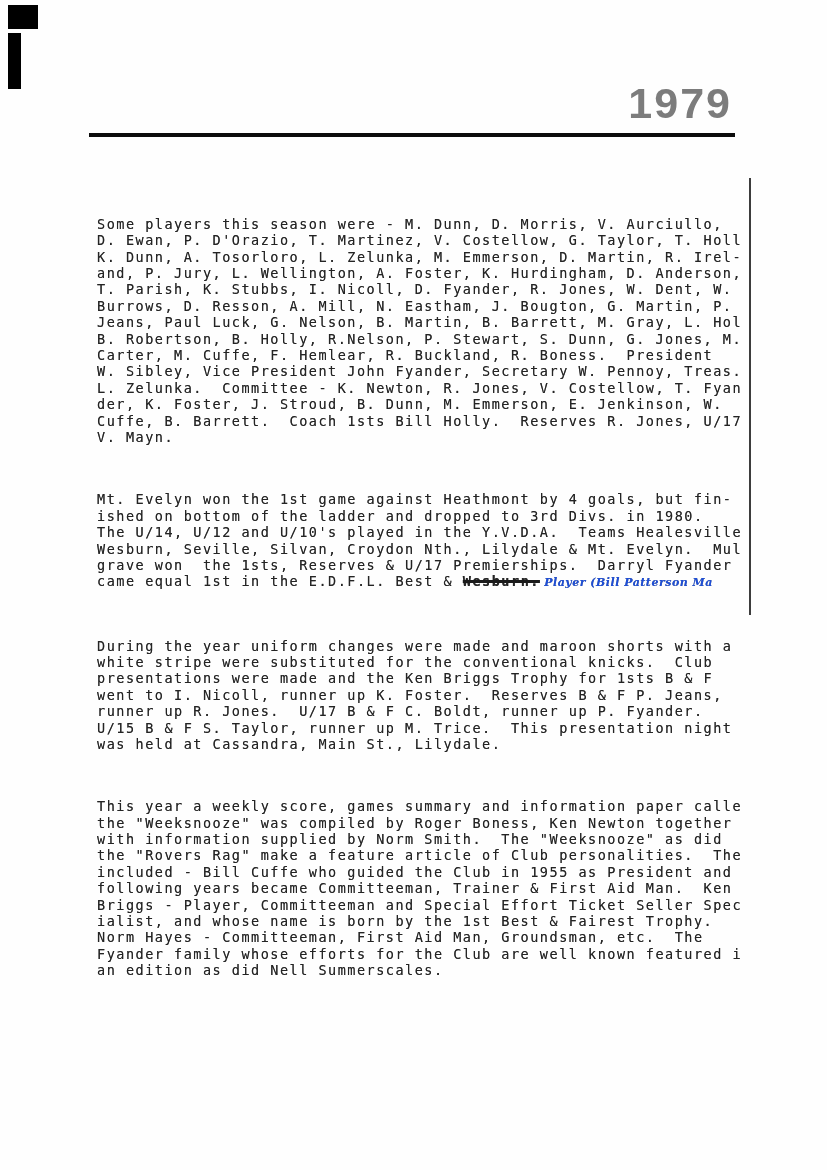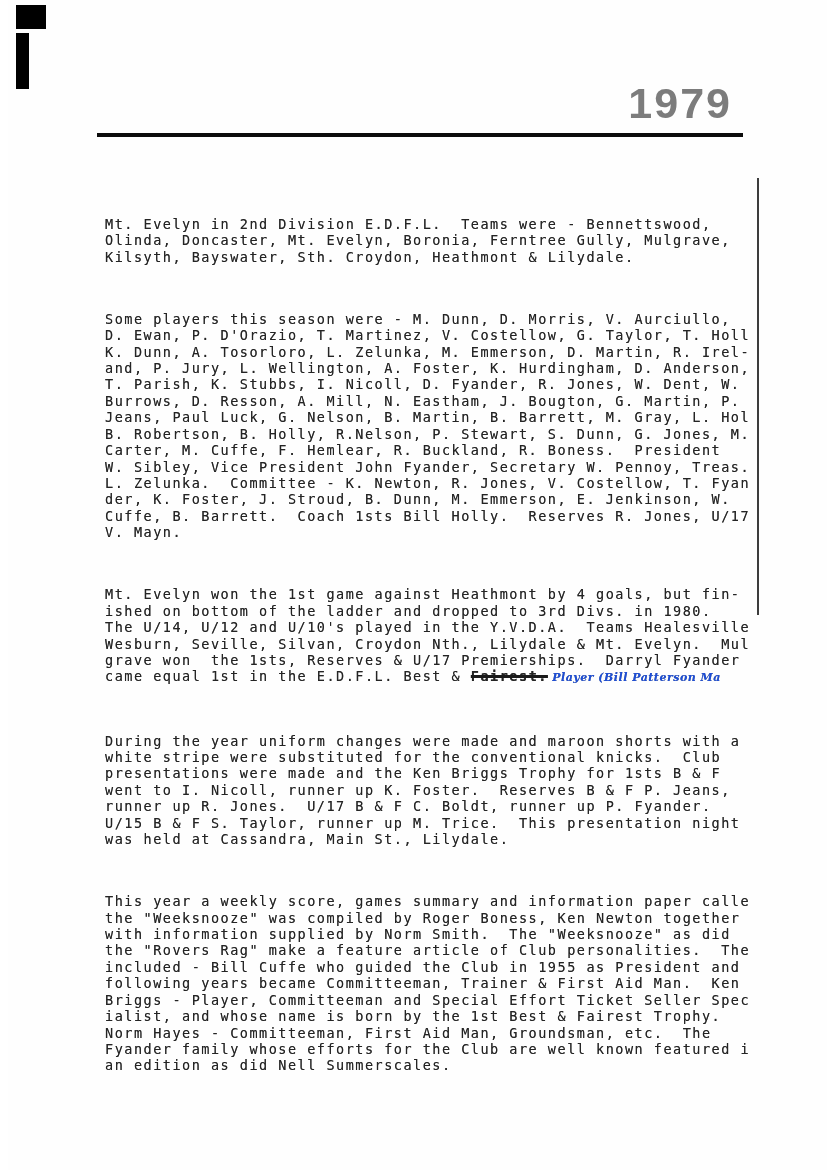--- a/index.html
+++ b/index.html
@@ -3,21 +3,21 @@
 <meta charset="utf-8">
 <style>
   html, body { margin: 0; padding: 0; }
   body {
     width: 827px; height: 1170px;
     background: #ffffff;
     position: relative;
     overflow: hidden;
     font-family: "DejaVu Sans Mono", monospace;
   }
-  .page { position: absolute; inset: 0; background: #fefefe; margin-left: 8px; }
+  .page { position: absolute; inset: 0; background: #fefefe; }
 
   .artifact-square {
     position: absolute; left: 8px; top: 5px;
     width: 30px; height: 24px; background: #000;
   }
   .artifact-bar {
     position: absolute; left: 8px; top: 33px;
     width: 13px; height: 56px; background: #000;
   }
 
@@ -68,43 +68,40 @@
   <div class="artifact-square"></div>
   <div class="artifact-bar"></div>
 
   <div class="year">1979</div>
 
   <div class="header-rule"></div>
 
   <div class="right-line"></div>
 
   <div class="content">
-    <p class="para">Mt. Evelyn in 2nd Division E.D.F.L.  Teams were - Bennettswood,
-Olinda, Doncaster, Mt. Evelyn, Boronia, Ferntree Gully, Mulgrave,
-Kilsyth, Bayswater, Sth. Croydon, Heathmont &amp; Lilydale.</p>
     <p class="para">Some players this season were - M. Dunn, D. Morris, V. Aurciullo,
 D. Ewan, P. D'Orazio, T. Martinez, V. Costellow, G. Taylor, T. Holl
 K. Dunn, A. Tosorloro, L. Zelunka, M. Emmerson, D. Martin, R. Irel-
 and, P. Jury, L. Wellington, A. Foster, K. Hurdingham, D. Anderson,
 T. Parish, K. Stubbs, I. Nicoll, D. Fyander, R. Jones, W. Dent, W.
 Burrows, D. Resson, A. Mill, N. Eastham, J. Bougton, G. Martin, P.
 Jeans, Paul Luck, G. Nelson, B. Martin, B. Barrett, M. Gray, L. Hol
 B. Robertson, B. Holly, R.Nelson, P. Stewart, S. Dunn, G. Jones, M.
 Carter, M. Cuffe, F. Hemlear, R. Buckland, R. Boness.  President
 W. Sibley, Vice President John Fyander, Secretary W. Pennoy, Treas.
 L. Zelunka.  Committee - K. Newton, R. Jones, V. Costellow, T. Fyan
 der, K. Foster, J. Stroud, B. Dunn, M. Emmerson, E. Jenkinson, W.
 Cuffe, B. Barrett.  Coach 1sts Bill Holly.  Reserves R. Jones, U/17
 V. Mayn.</p>
     <p class="para"><span>Mt. Evelyn won the 1st game against Heathmont by 4 goals, but fin-
 ished on bottom of the ladder and dropped to 3rd Divs. in 1980.
 The U/14, U/12 and U/10's played in the Y.V.D.A.  Teams Healesville
 Wesburn, Seville, Silvan, Croydon Nth., Lilydale &amp; Mt. Evelyn.  Mul
 grave won  the 1sts, Reserves &amp; U/17 Premierships.  Darryl Fyander
-</span><span>came equal 1st in the E.D.F.L. Best &amp; </span><span class="struck">Fairest.</span><span class="handwritten"> Player (Bill Patterson Ma</span></p>
+</span><span>came equal 1st in the E.D.F.L. Best &amp; </span><span class="struck">Wesburn.</span><span class="handwritten"> Player (Bill Patterson Ma</span></p>
     <p class="para">During the year uniform changes were made and maroon shorts with a
 white stripe were substituted for the conventional knicks.  Club
 presentations were made and the Ken Briggs Trophy for 1sts B &amp; F
 went to I. Nicoll, runner up K. Foster.  Reserves B &amp; F P. Jeans,
 runner up R. Jones.  U/17 B &amp; F C. Boldt, runner up P. Fyander.
 U/15 B &amp; F S. Taylor, runner up M. Trice.  This presentation night
 was held at Cassandra, Main St., Lilydale.</p>
     <p class="para">This year a weekly score, games summary and information paper calle
 the "Weeksnooze" was compiled by Roger Boness, Ken Newton together
 with information supplied by Norm Smith.  The "Weeksnooze" as did

